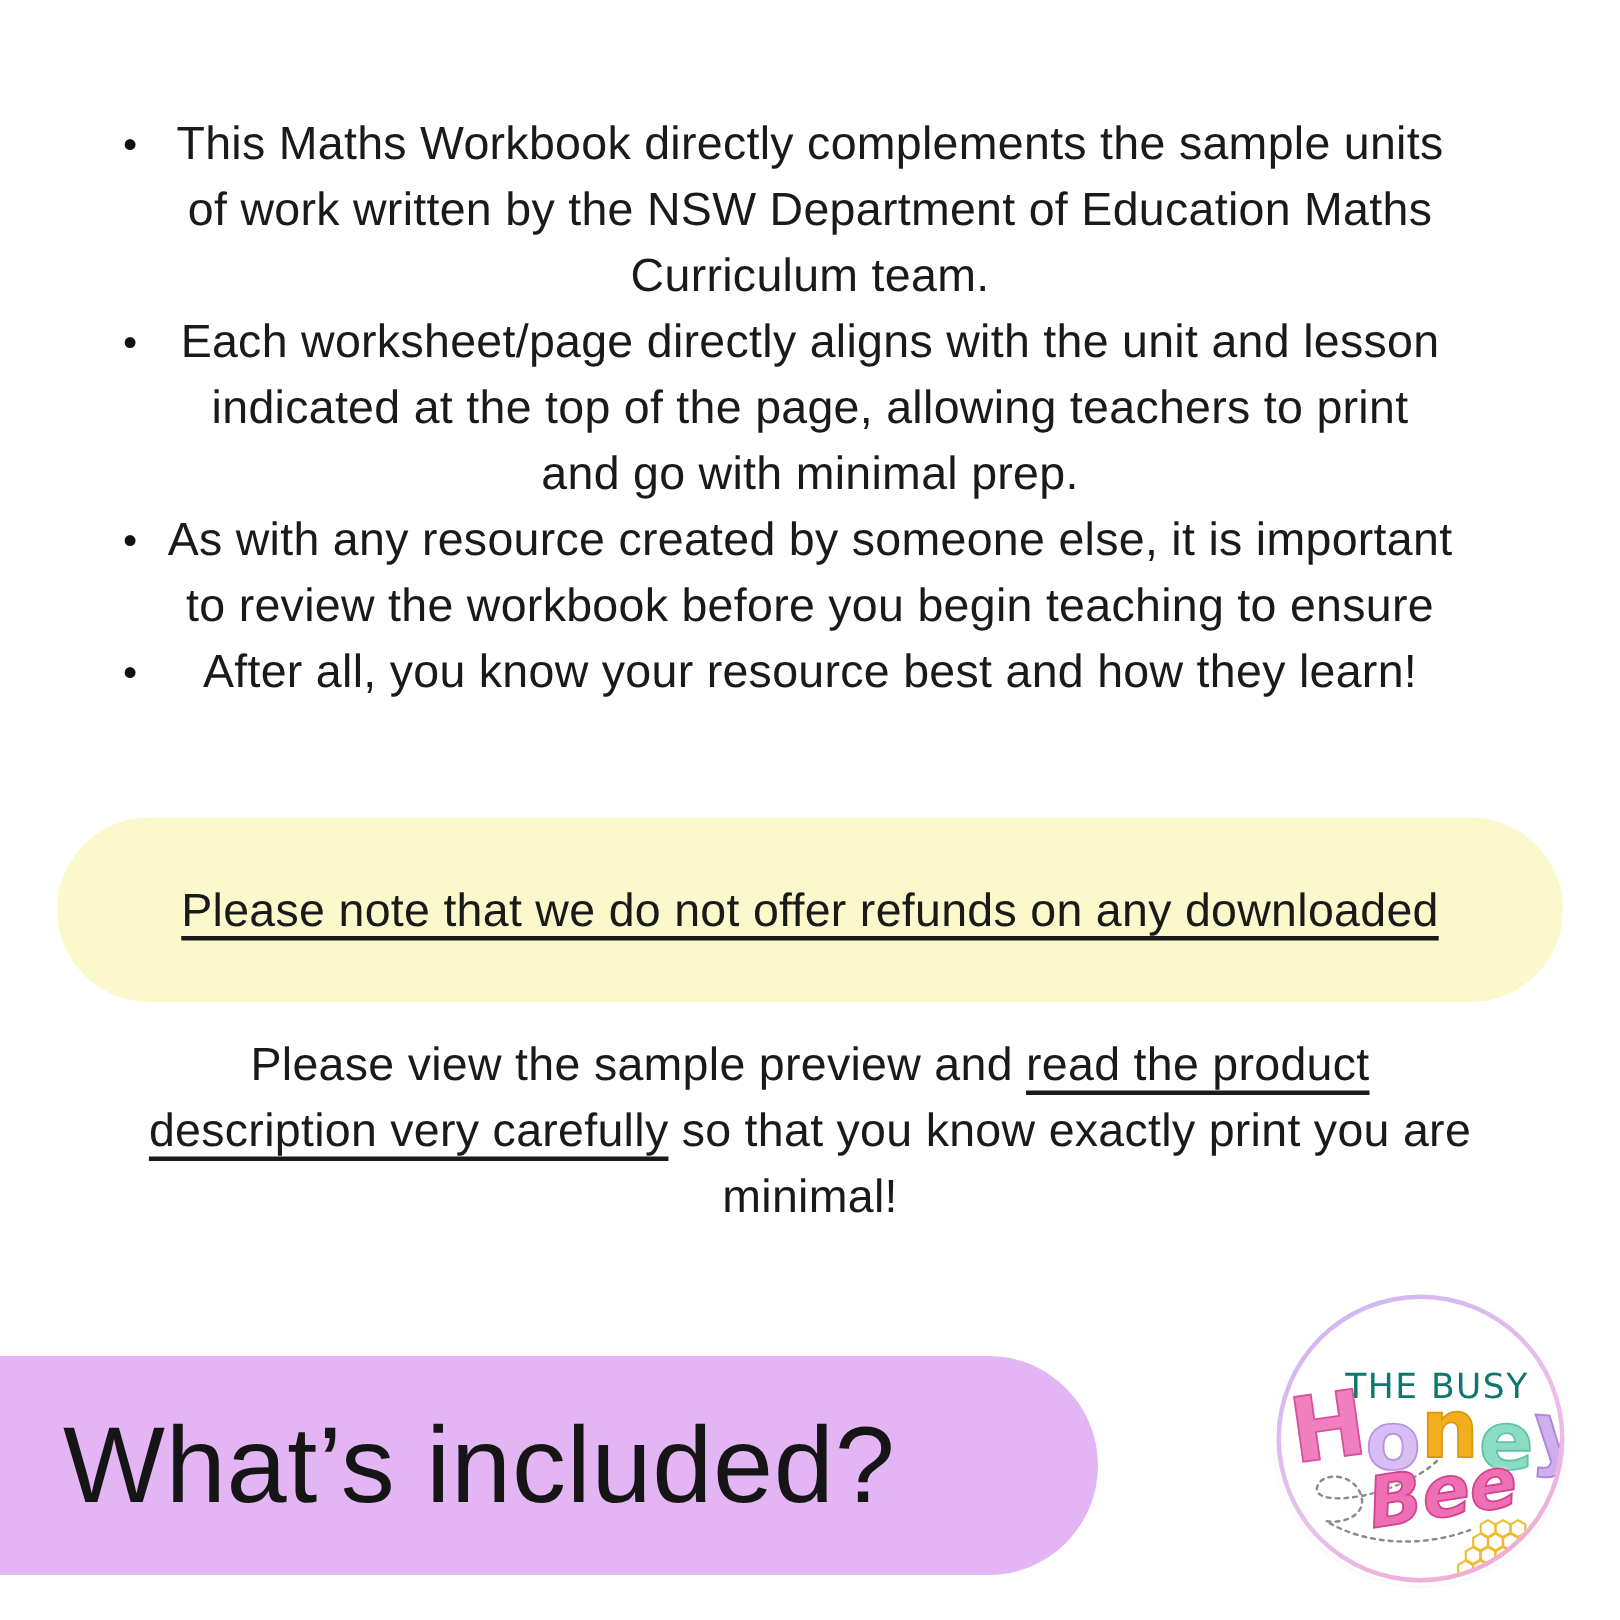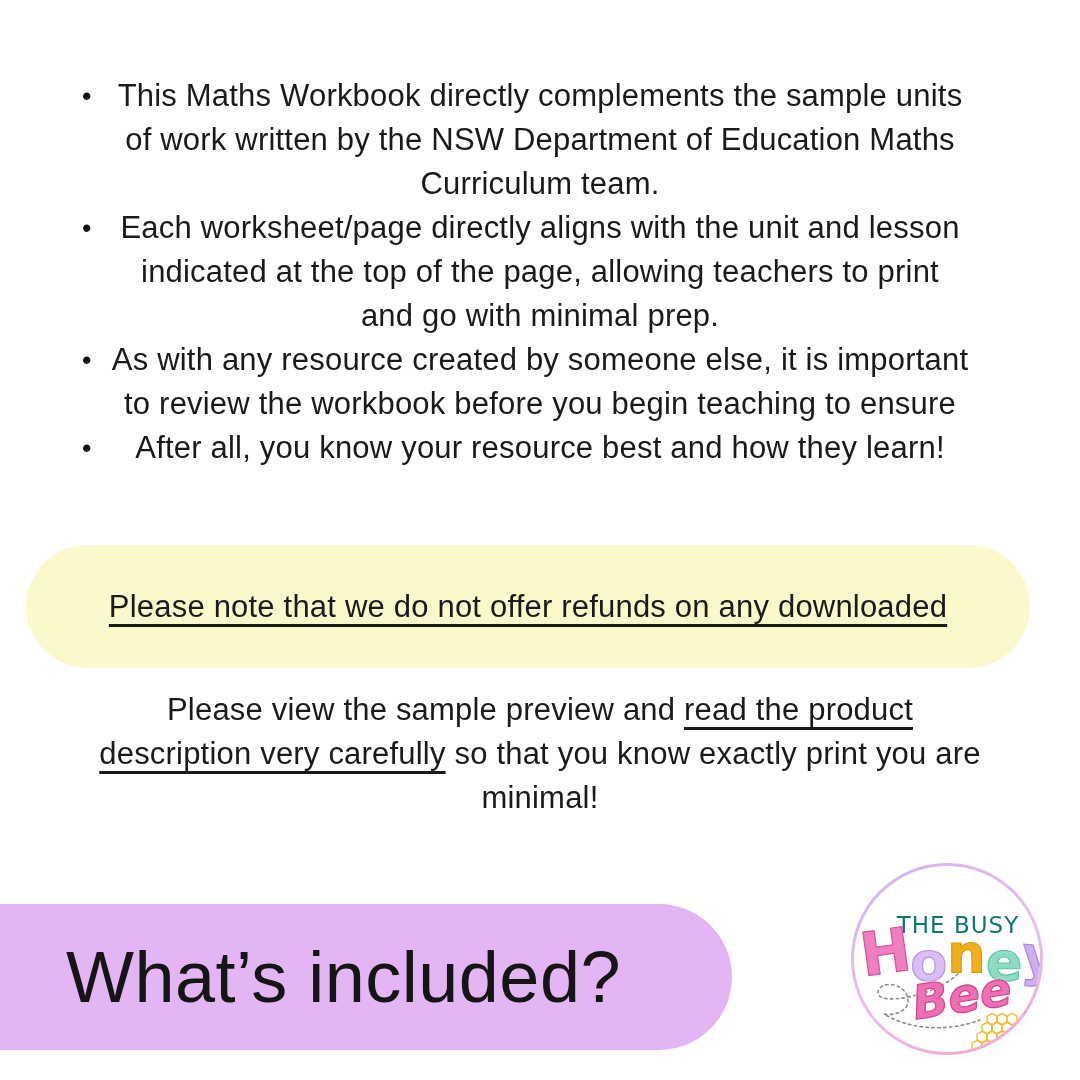--- a/index.html
+++ b/index.html
@@ -13,32 +13,32 @@
   .bullet-marker{
     position:absolute;left:42px;top:0;font-size:27px;line-height:44px;color:#111;
   }
   .tline{
     text-align:center;font-size:31px;line-height:44px;white-space:nowrap;
     letter-spacing:.2px;
   }
   .u{text-decoration:underline;text-underline-offset:7px;text-decoration-thickness:2.5px;}
   
   .note{
-    position:absolute;top:545px;left:26px;width:1004px;height:123px;
+    position:absolute;top:545px;left:38px;width:1004px;height:123px;
     border-radius:62px;display:flex;flex-direction:column;justify-content:center;
   }
   
   .preview{position:absolute;top:688px;left:40px;width:1000px;}
   
   .banner{
     position:absolute;left:0;top:904px;width:732px;height:146px;
     border-radius:0 74px 74px 0;display:flex;align-items:center;
   }
   .banner-title{
-    padding-left:66px;font-size:72px;letter-spacing:.5px;color:#151515;
+    padding-left:42px;font-size:72px;letter-spacing:.5px;color:#151515;
     white-space:nowrap;
   }
   
   .logo{
     position:absolute;left:851px;top:863px;width:192px;height:192px;
     border-radius:50%;
     background:linear-gradient(150deg,#cfb6f2 8%,#e9c0ea 55%,#f2a8cf 95%);
     padding:3px;box-sizing:border-box;
     box-shadow:0 0 0 2px #ffffff,0 1px 4px rgba(0,0,0,.12);
   }

